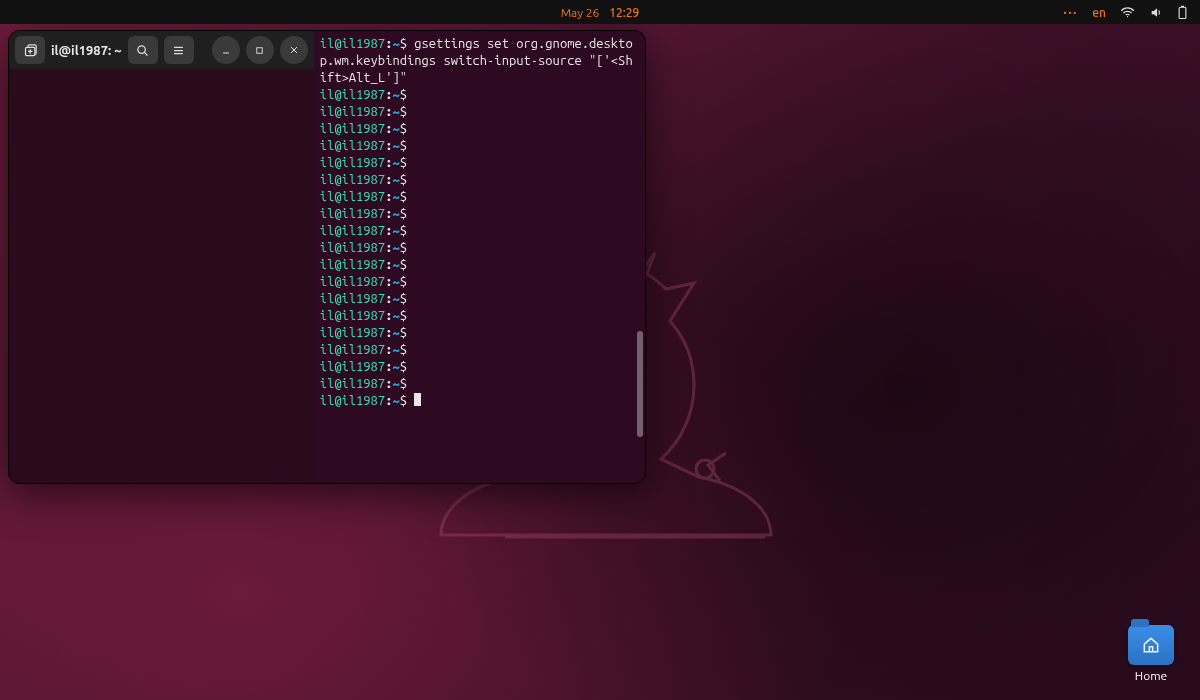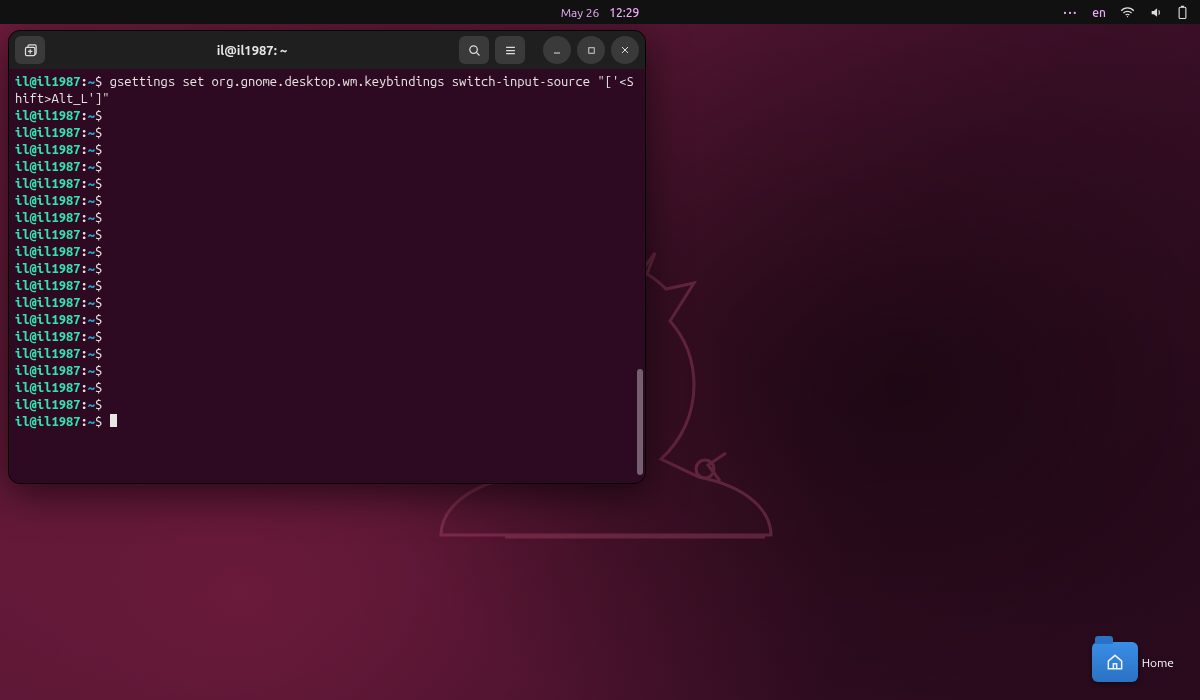--- a/index.html
+++ b/index.html
@@ -6,50 +6,50 @@
   body{
     background:
       radial-gradient(ellipse 900px 700px at 75% 55%, rgba(0,0,0,0.45) 0%, rgba(0,0,0,0) 60%),
       radial-gradient(ellipse 1100px 800px at 20% 85%, #6a1a3b 0%, rgba(106,26,59,0) 55%),
       linear-gradient(135deg,#6f1c3d 0%, #591735 30%, #3b0f27 60%, #2a0b1e 100%);
     position:relative;
   }
   
   .topbar{
     height:24px;background:#111;display:flex;align-items:center;
-    color:#f0abfc;font-size:12px;font-weight:500;position:relative;z-index:50;
+    color:#f97316;font-size:12px;font-weight:500;position:relative;z-index:50;
   }
   .topbar .center{position:absolute;left:50%;transform:translateX(-50%);display:flex;gap:10px;}
   .topbar .date{font-weight:400;}
   .topbar .right{margin-left:auto;display:flex;align-items:center;gap:14px;padding-right:12px;}
   .topbar .kebab{letter-spacing:2px;font-weight:bold;}
   .topbar svg{display:block;}
   
-  .desktop-icon{position:absolute;right:26px;bottom:18px;display:flex;flex-direction:row;align-items:center;gap:4px;color:#fff;font-size:12px;z-index:30;}
+  .desktop-icon{position:absolute;right:26px;bottom:18px;display:flex;flex-direction:column;align-items:center;gap:4px;color:#fff;font-size:12px;z-index:30;}
   .desktop-icon .folder{width:46px;height:40px;border-radius:6px;background:linear-gradient(#3a8ee6 0%,#2b72c4 100%);position:relative;display:flex;align-items:center;justify-content:center;box-shadow:0 2px 4px rgba(0,0,0,0.4);}
   .desktop-icon .folder::before{content:"";position:absolute;top:-6px;left:3px;width:18px;height:8px;border-radius:3px 3px 0 0;background:#2b72c4;}
   .desktop-icon .folder svg{opacity:.9;}
   
   .mascot{position:absolute;left:430px;top:245px;opacity:.30;z-index:1;}
   
   .terminal{
     position:absolute;left:8px;top:30px;width:636px;height:452px;
     background:#2a0b1e;border-radius:12px;box-shadow:0 10px 40px rgba(0,0,0,0.6);
-    display:flex;flex-direction:column;overflow:hidden;border:1px solid #000;z-index:40;
+    display:flex;flex-direction:row;overflow:hidden;border:1px solid #000;z-index:40;
   }
   .titlebar{height:38px;background:#1f1f1f;display:flex;align-items:center;padding:0 6px;gap:6px;}
   .tb-btn{height:28px;border-radius:6px;background:#3a3a3a;display:flex;align-items:center;justify-content:center;color:#ddd;}
   .tb-btn.square{width:30px;}
   .tb-btn.small{width:28px;border-radius:50%;background:#3a3a3a;}
   .tb-btn svg{display:block;}
   .titlebar .title{flex:1;text-align:center;color:#e6e6e6;font-size:13px;font-weight:600;}
   .term-body{flex:1;background:#2d0a22;padding:4px 6px 6px 6px;font-family:"Ubuntu Mono","DejaVu Sans Mono",Menlo,Consolas,monospace;font-size:13px;line-height:17px;color:#e8e6e3;overflow:hidden;position:relative;}
   .term-body .scrollbar{position:absolute;right:2px;top:300px;width:6px;height:106px;border-radius:3px;background:rgba(255,255,255,0.35);}
   .line{white-space:pre-wrap;word-break:break-all;}
-  .pu{color:#34e2b0;font-weight:bold;}
+  .pu{color:#34e2b0;font-weight:normal;}
   .pc{color:#e8e6e3;font-weight:bold;}
   .pt{color:#29aad4;font-weight:bold;}
   .pd{color:#e8e6e3;}
   .cmd{color:#e8e6e3;}
   .cursor{display:inline-block;width:7px;height:13px;background:#e8e6e3;vertical-align:-1px;}
 </style>
 </head>
 <body>
 
 <div class="topbar">

